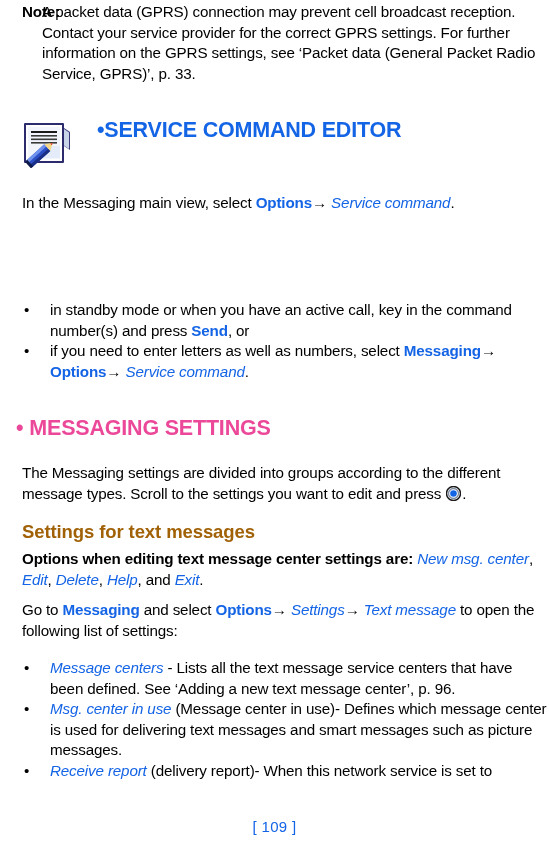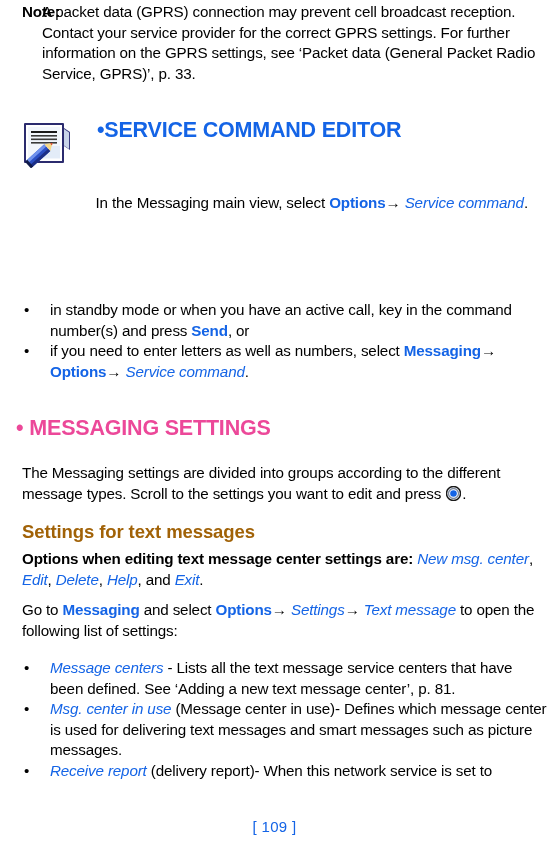--- a/index.html
+++ b/index.html
@@ -72,21 +72,21 @@
     left: 97px;
     top: 10px;
     font-size: 21.5px;
     font-weight: bold;
     color: #1464e6;
     letter-spacing: -0.2px;
     white-space: nowrap;
   }
 
   
-  #p-in-messaging { left: 8px; top: 193px; width: 520px; text-align: right; }
+  #p-in-messaging { left: 22px; top: 193px; width: 520px; }
   #p-you-can-send { left: 22px; top: 224px; width: 528px; }
 
   
   #bullets-1 {
     position: absolute;
     left: 22px;
     top: 300px;
     width: 527px;
   }
   .bullet-item {
@@ -229,21 +229,21 @@
         </svg></span><span>.</span></div>
 
   <div id="settings-subheading">Settings for text messages</div>
 
   <div class="para" id="p-go-to"><span>Go to </span><span class="bold-blue">Messaging</span><span> and select </span><span class="bold-blue">Options</span><span class="bold">→</span>&nbsp;<span class="ital-blue">Settings</span><span class="bold">→</span>&nbsp;<span class="ital-blue">Text message</span><span> to open the following list of settings:</span></div>
 
   <div class="para" id="p-options-when"><span class="bold">Options when editing text message center settings are: </span><span class="ital-blue">New msg. center</span><span>, </span><span class="ital-blue">Edit</span><span>, </span><span class="ital-blue">Delete</span><span>, </span><span class="ital-blue">Help</span><span>, and </span><span class="ital-blue">Exit</span><span>.</span></div>
 
   <div id="bullets-2">
     <div class="bullet-item">
-      <span class="dot">•</span><span class="ital-blue">Message centers</span><span> - Lists all the text message service centers that have been defined. See </span><span>‘Adding a new text message center’</span><span>, p. 81.</span>
+      <span class="dot">•</span><span class="ital-blue">Message centers</span><span> - Lists all the text message service centers that have been defined. See </span><span>‘Adding a new text message center’</span><span>, p. 96.</span>
     </div>
     <div class="bullet-item">
       <span class="dot">•</span><span class="ital-blue">Msg. center in use</span><span> (Message center in use)- Defines which message center is used for delivering text messages and smart messages such as picture messages.</span>
     </div>
     <div class="bullet-item">
       <span class="dot">•</span><span class="ital-blue">Receive report</span><span> (delivery report)- When this network service is set to</span>
     </div>
   </div>
 
   <div id="page-footer">[ 109 ]</div>

